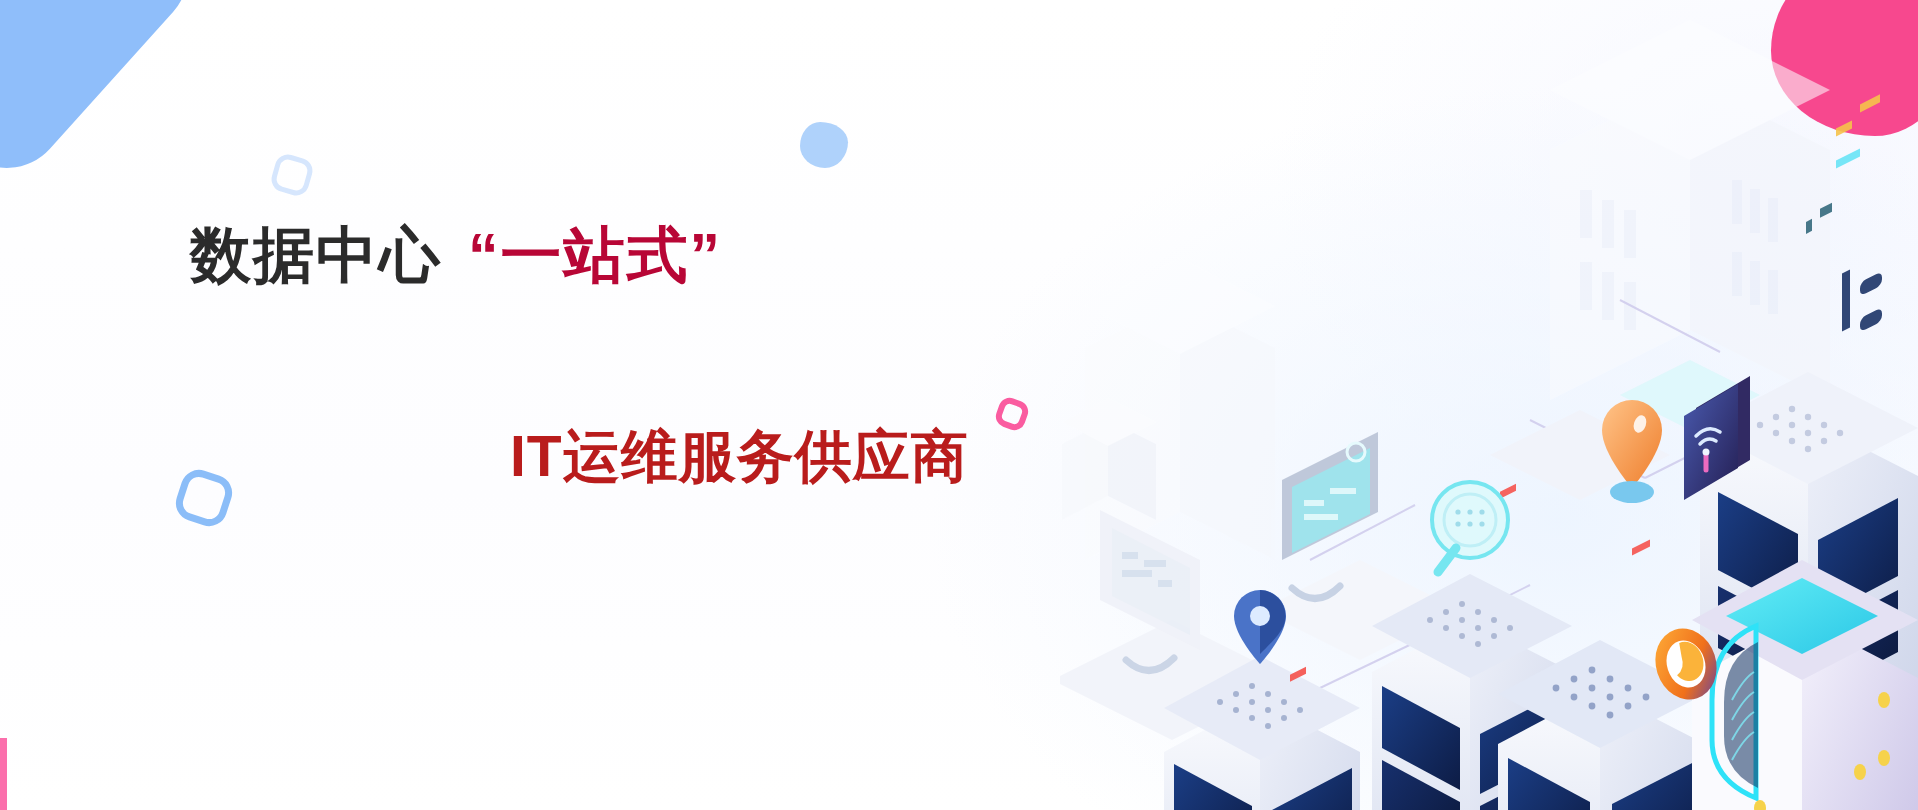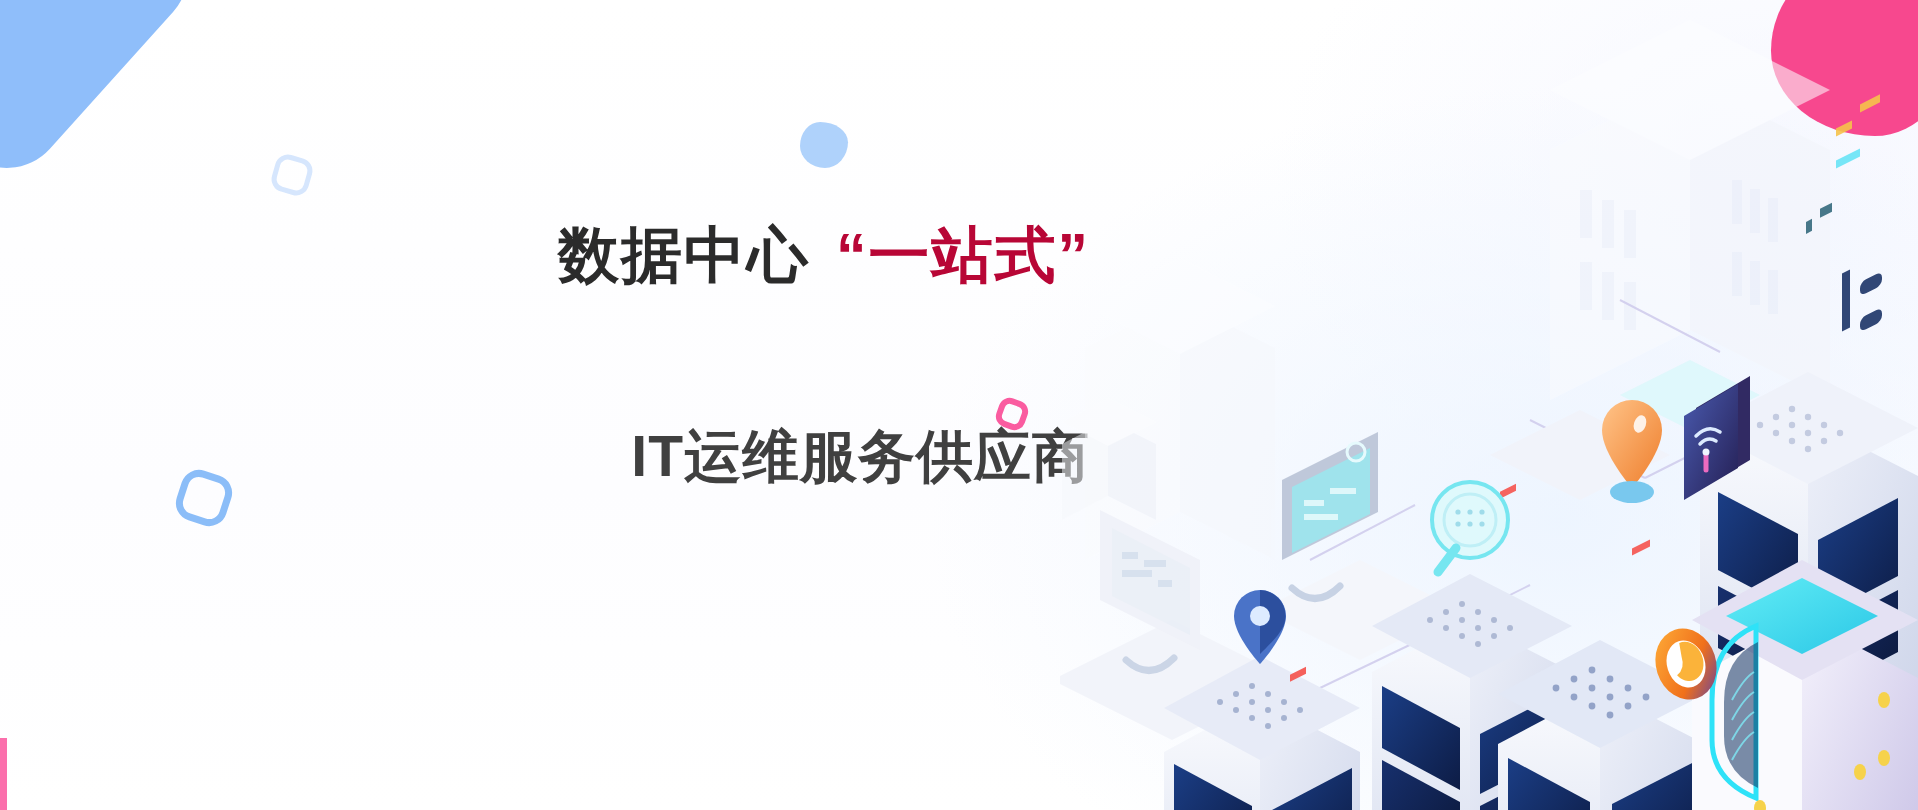--- a/index.html
+++ b/index.html
@@ -10,21 +10,20 @@
   body {
     font-family: "Liberation Sans", "DejaVu Sans", sans-serif;
   }
 
   .banner {
     position: relative;
     width: 1918px;
     height: 810px;
     overflow: hidden;
     background: #ffffff;
-    text-align: right;
   }
 
   
   .bg-wash {
     position: absolute;
     inset: 0;
     background:
       radial-gradient(900px 620px at 1560px 520px, rgba(232,242,255,0.75) 0%, rgba(255,255,255,0) 70%),
       radial-gradient(700px 520px at 1780px 180px, rgba(244,246,255,0.85) 0%, rgba(255,255,255,0) 72%),
       linear-gradient(180deg, #ffffff 0%, #fdfdff 60%, #ffffff 100%);
@@ -108,21 +107,21 @@
   }
   .t-dark { color: #2B2B2B; }
   .t-red  { color: #B80636; }
   .quote-gap { display: inline-block; width: 26px; }
   .line2 {
     margin-top: 130px;
     margin-left: 320px;
     font-size: 57px;
     font-weight: 700;
     letter-spacing: 1px;
-    color: #404040;
+    color: #b91c1c;
     white-space: nowrap;
   }
 
   
   .illustration {
     position: absolute;
     left: 1060px;
     top: 0;
     width: 858px;
     height: 810px;

